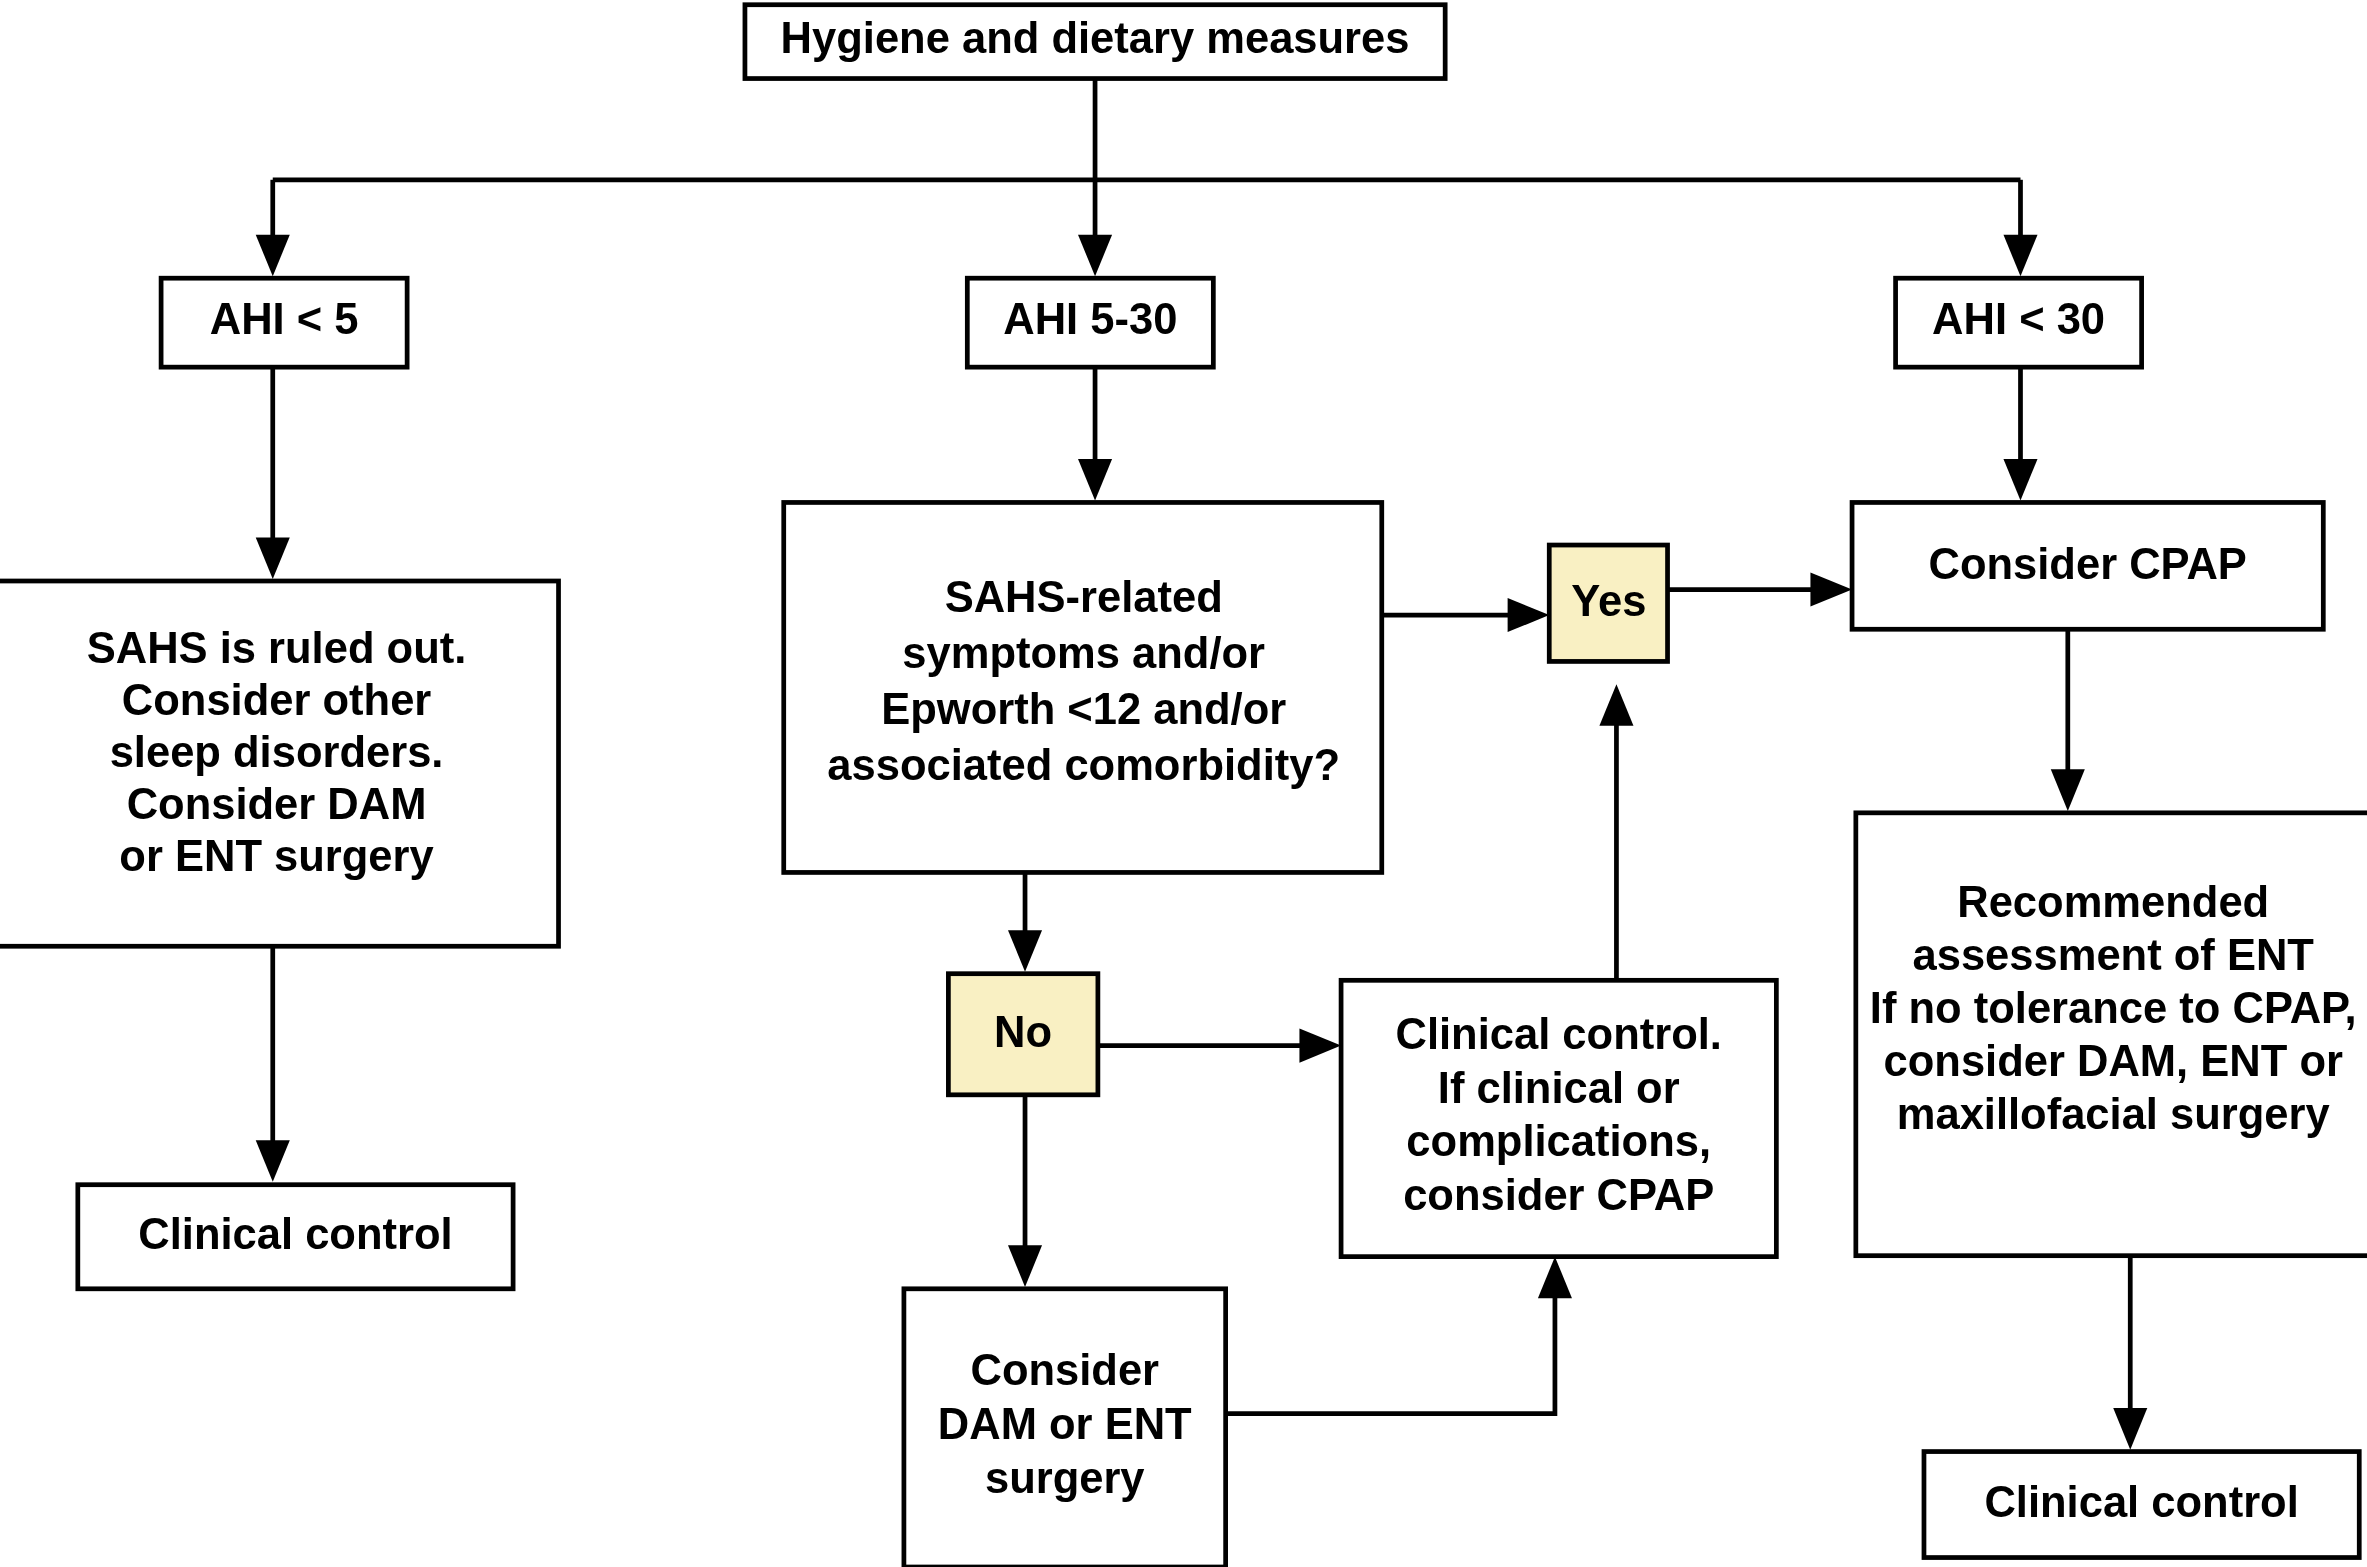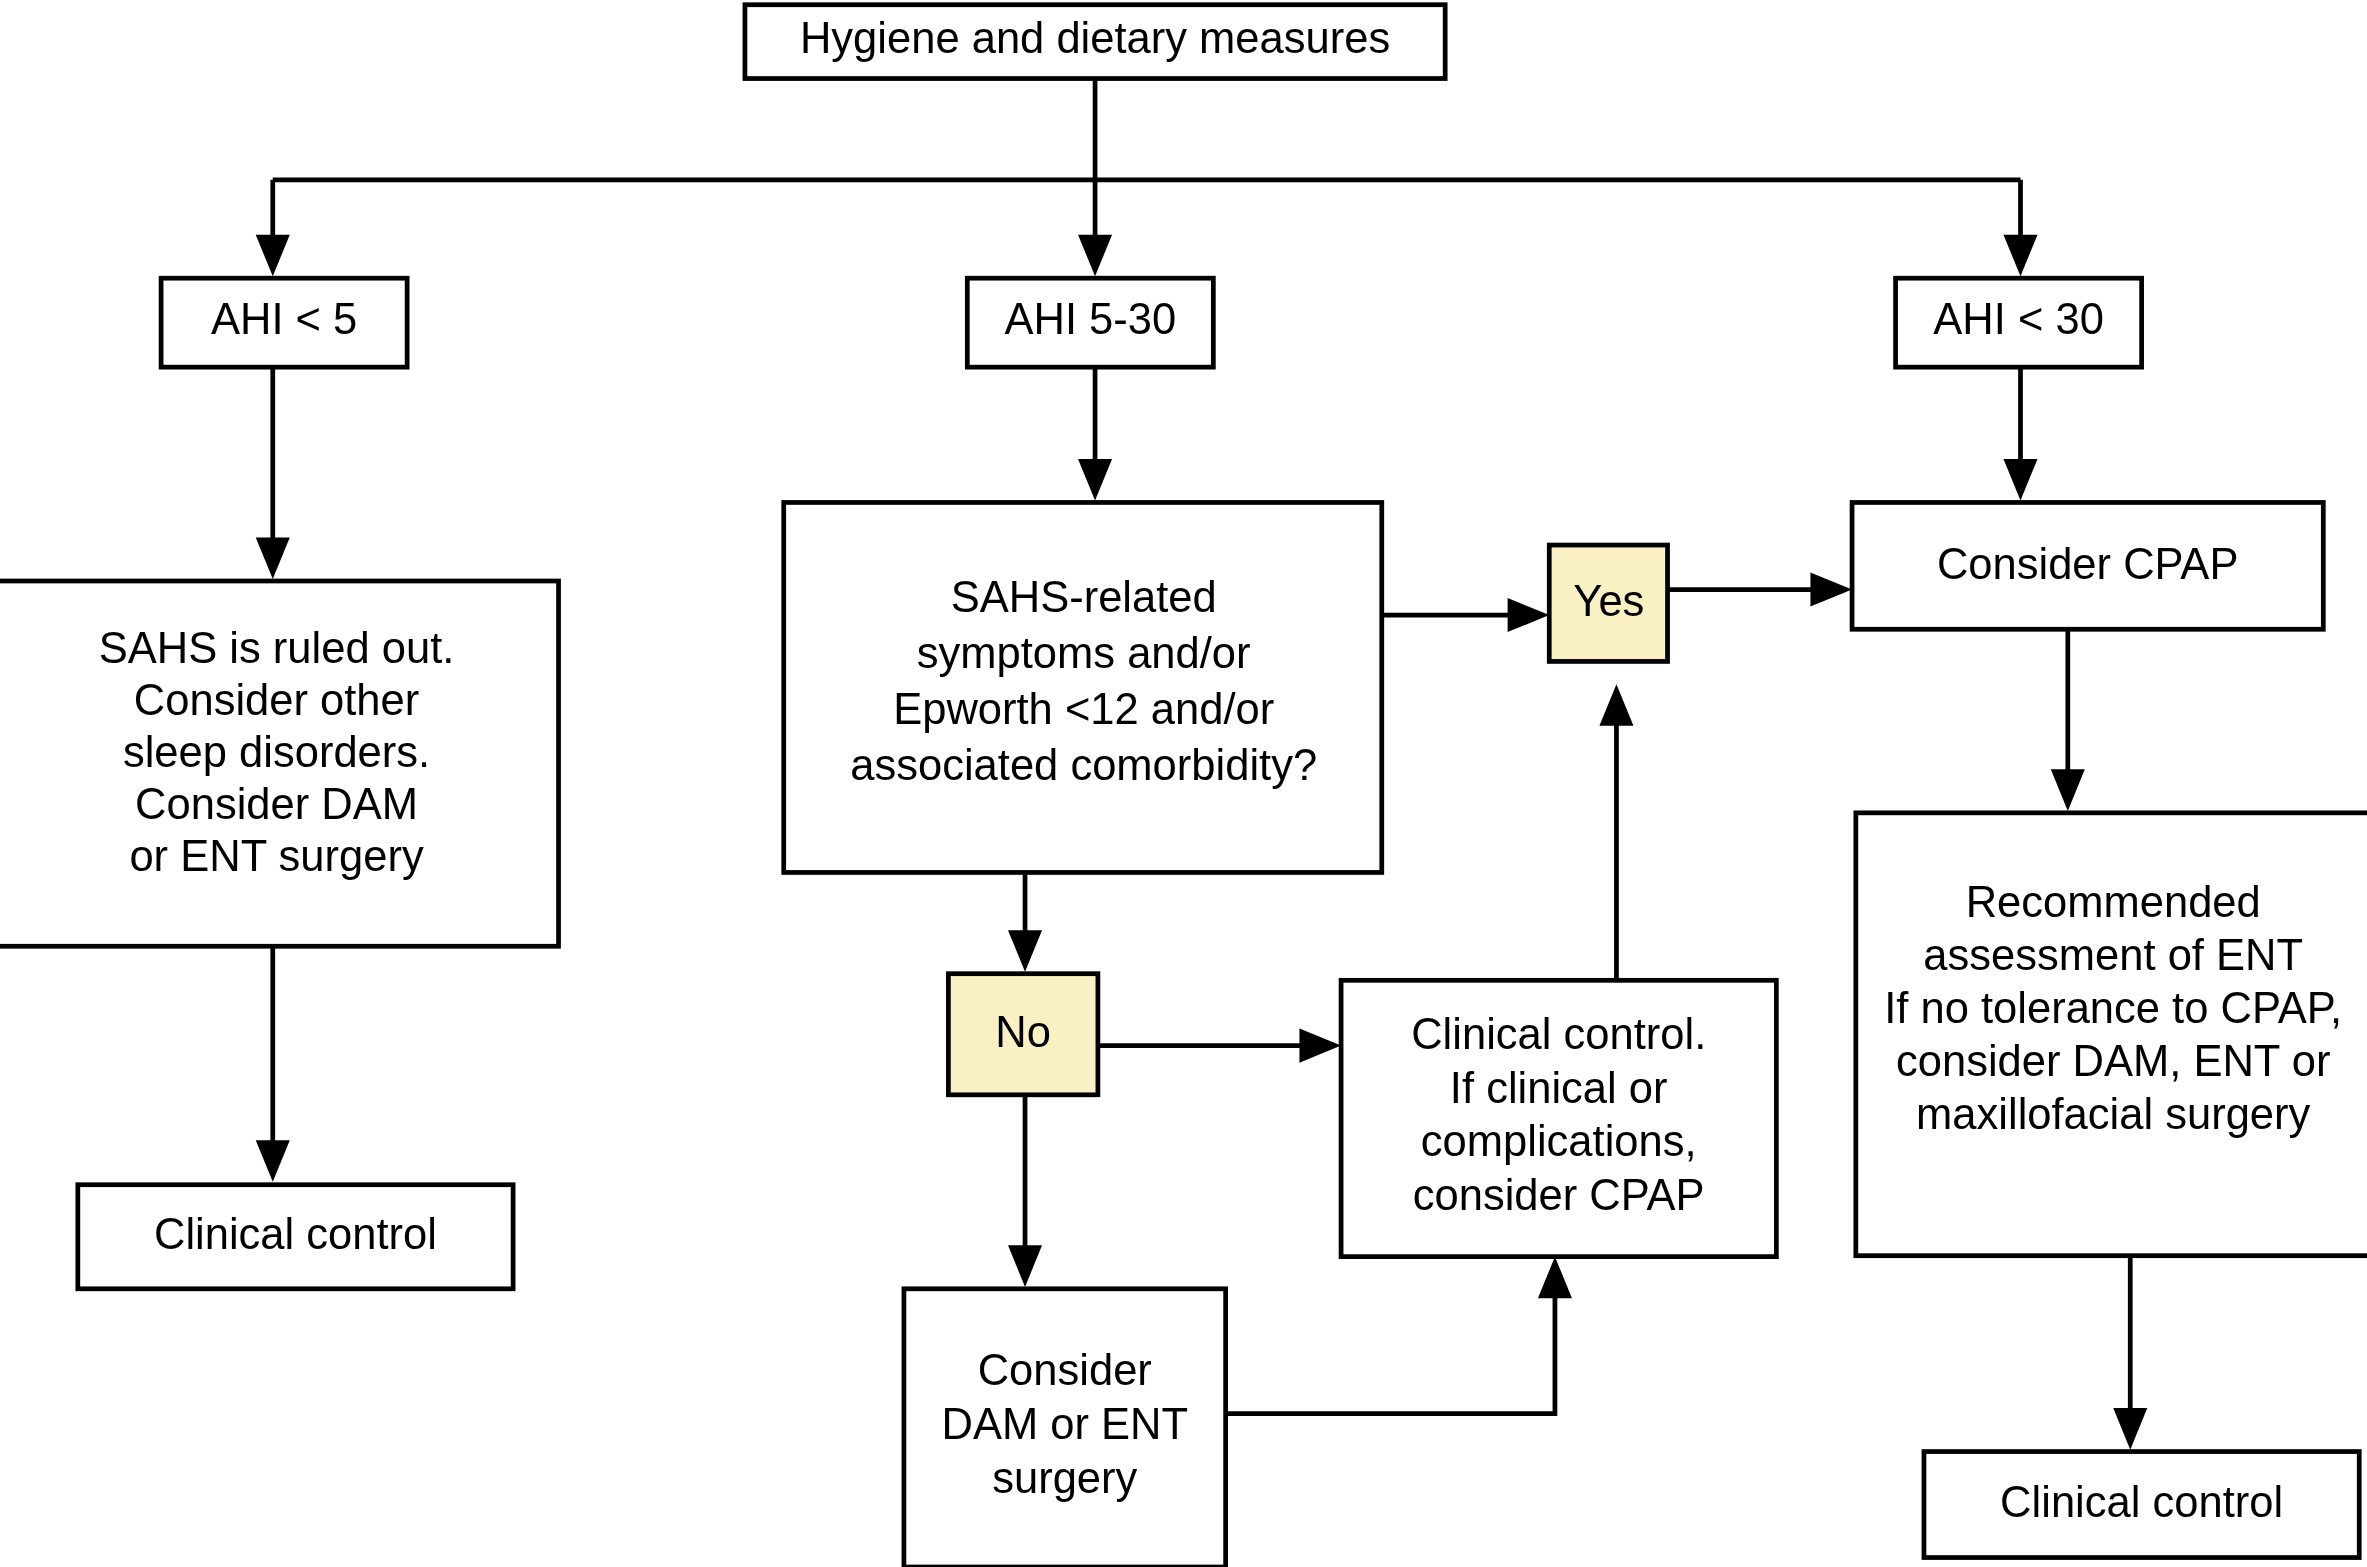--- a/index.html
+++ b/index.html
@@ -12,20 +12,21 @@
     width: 2368px;
     height: 1567px;
     overflow: hidden;
     font-family: "Liberation Sans", sans-serif;
   }
   #flow-root {
     position: relative;
     width: 2368px;
     height: 1567px;
     background: #ffffff;
+    font-weight: bold;
   }
   svg#flow-svg {
     position: absolute;
     top: 0;
     left: 0;
     width: 2368px;
     height: 1567px;
     display: block;
   }
   .node-rect {

